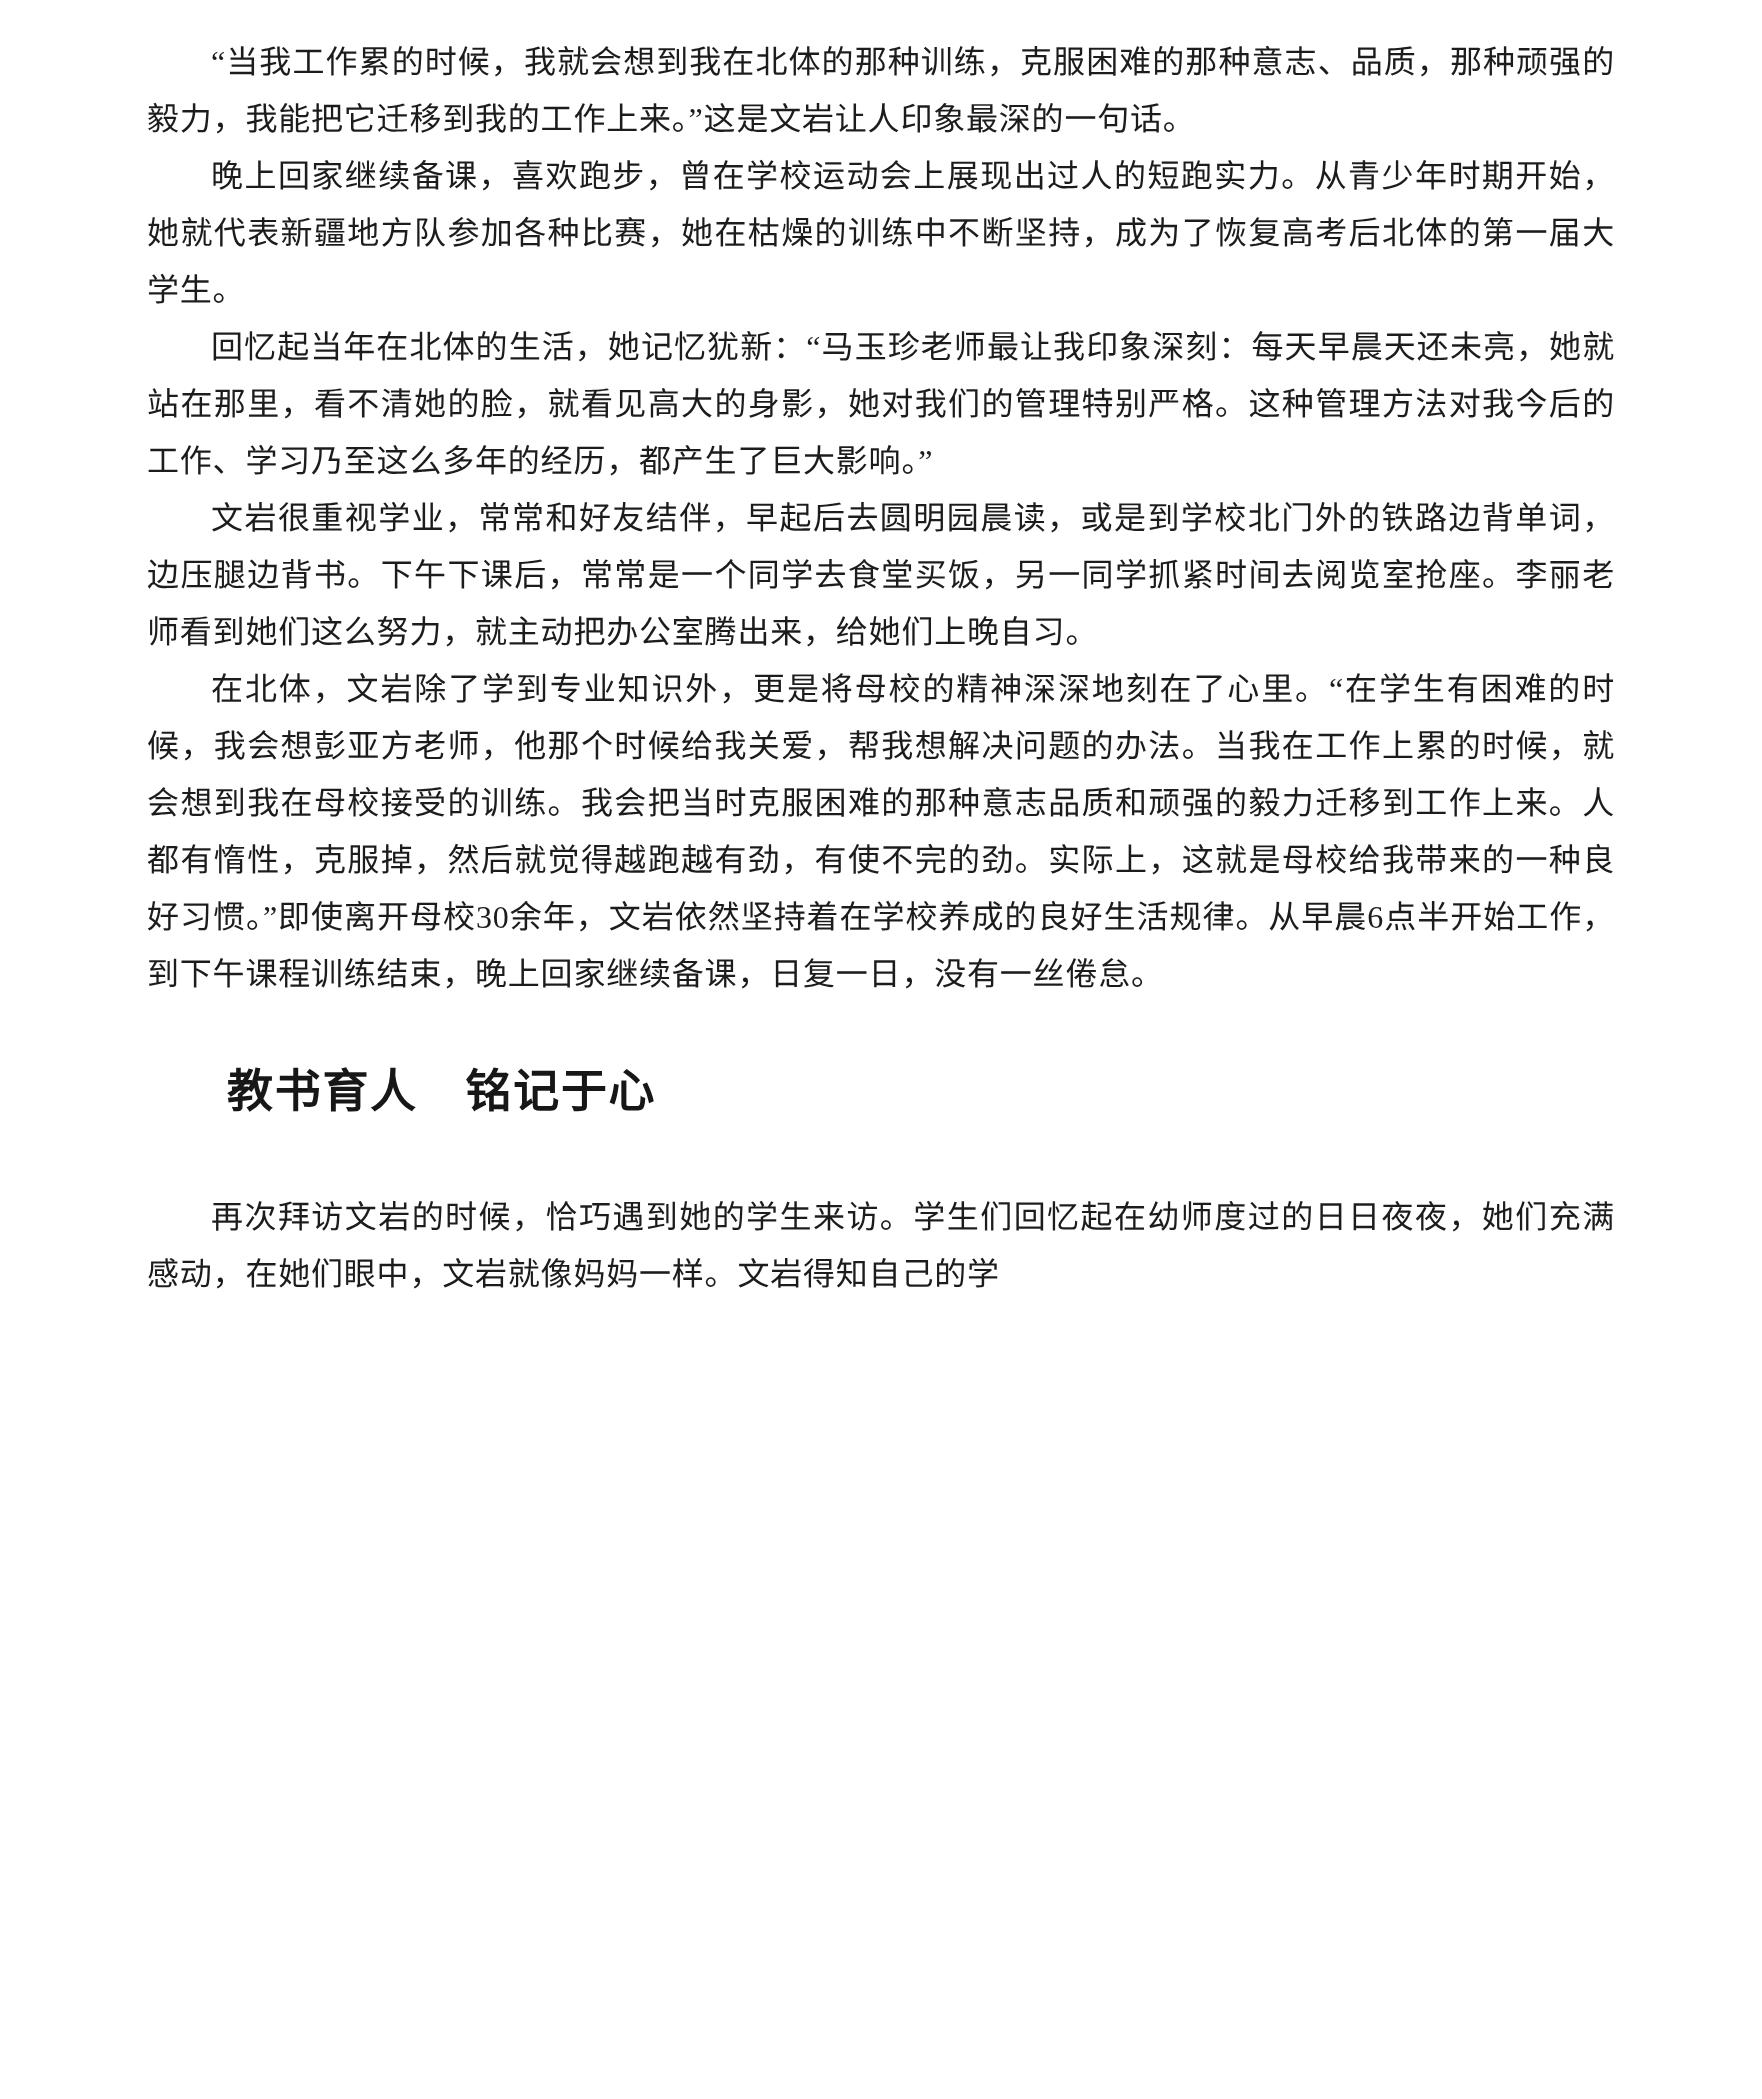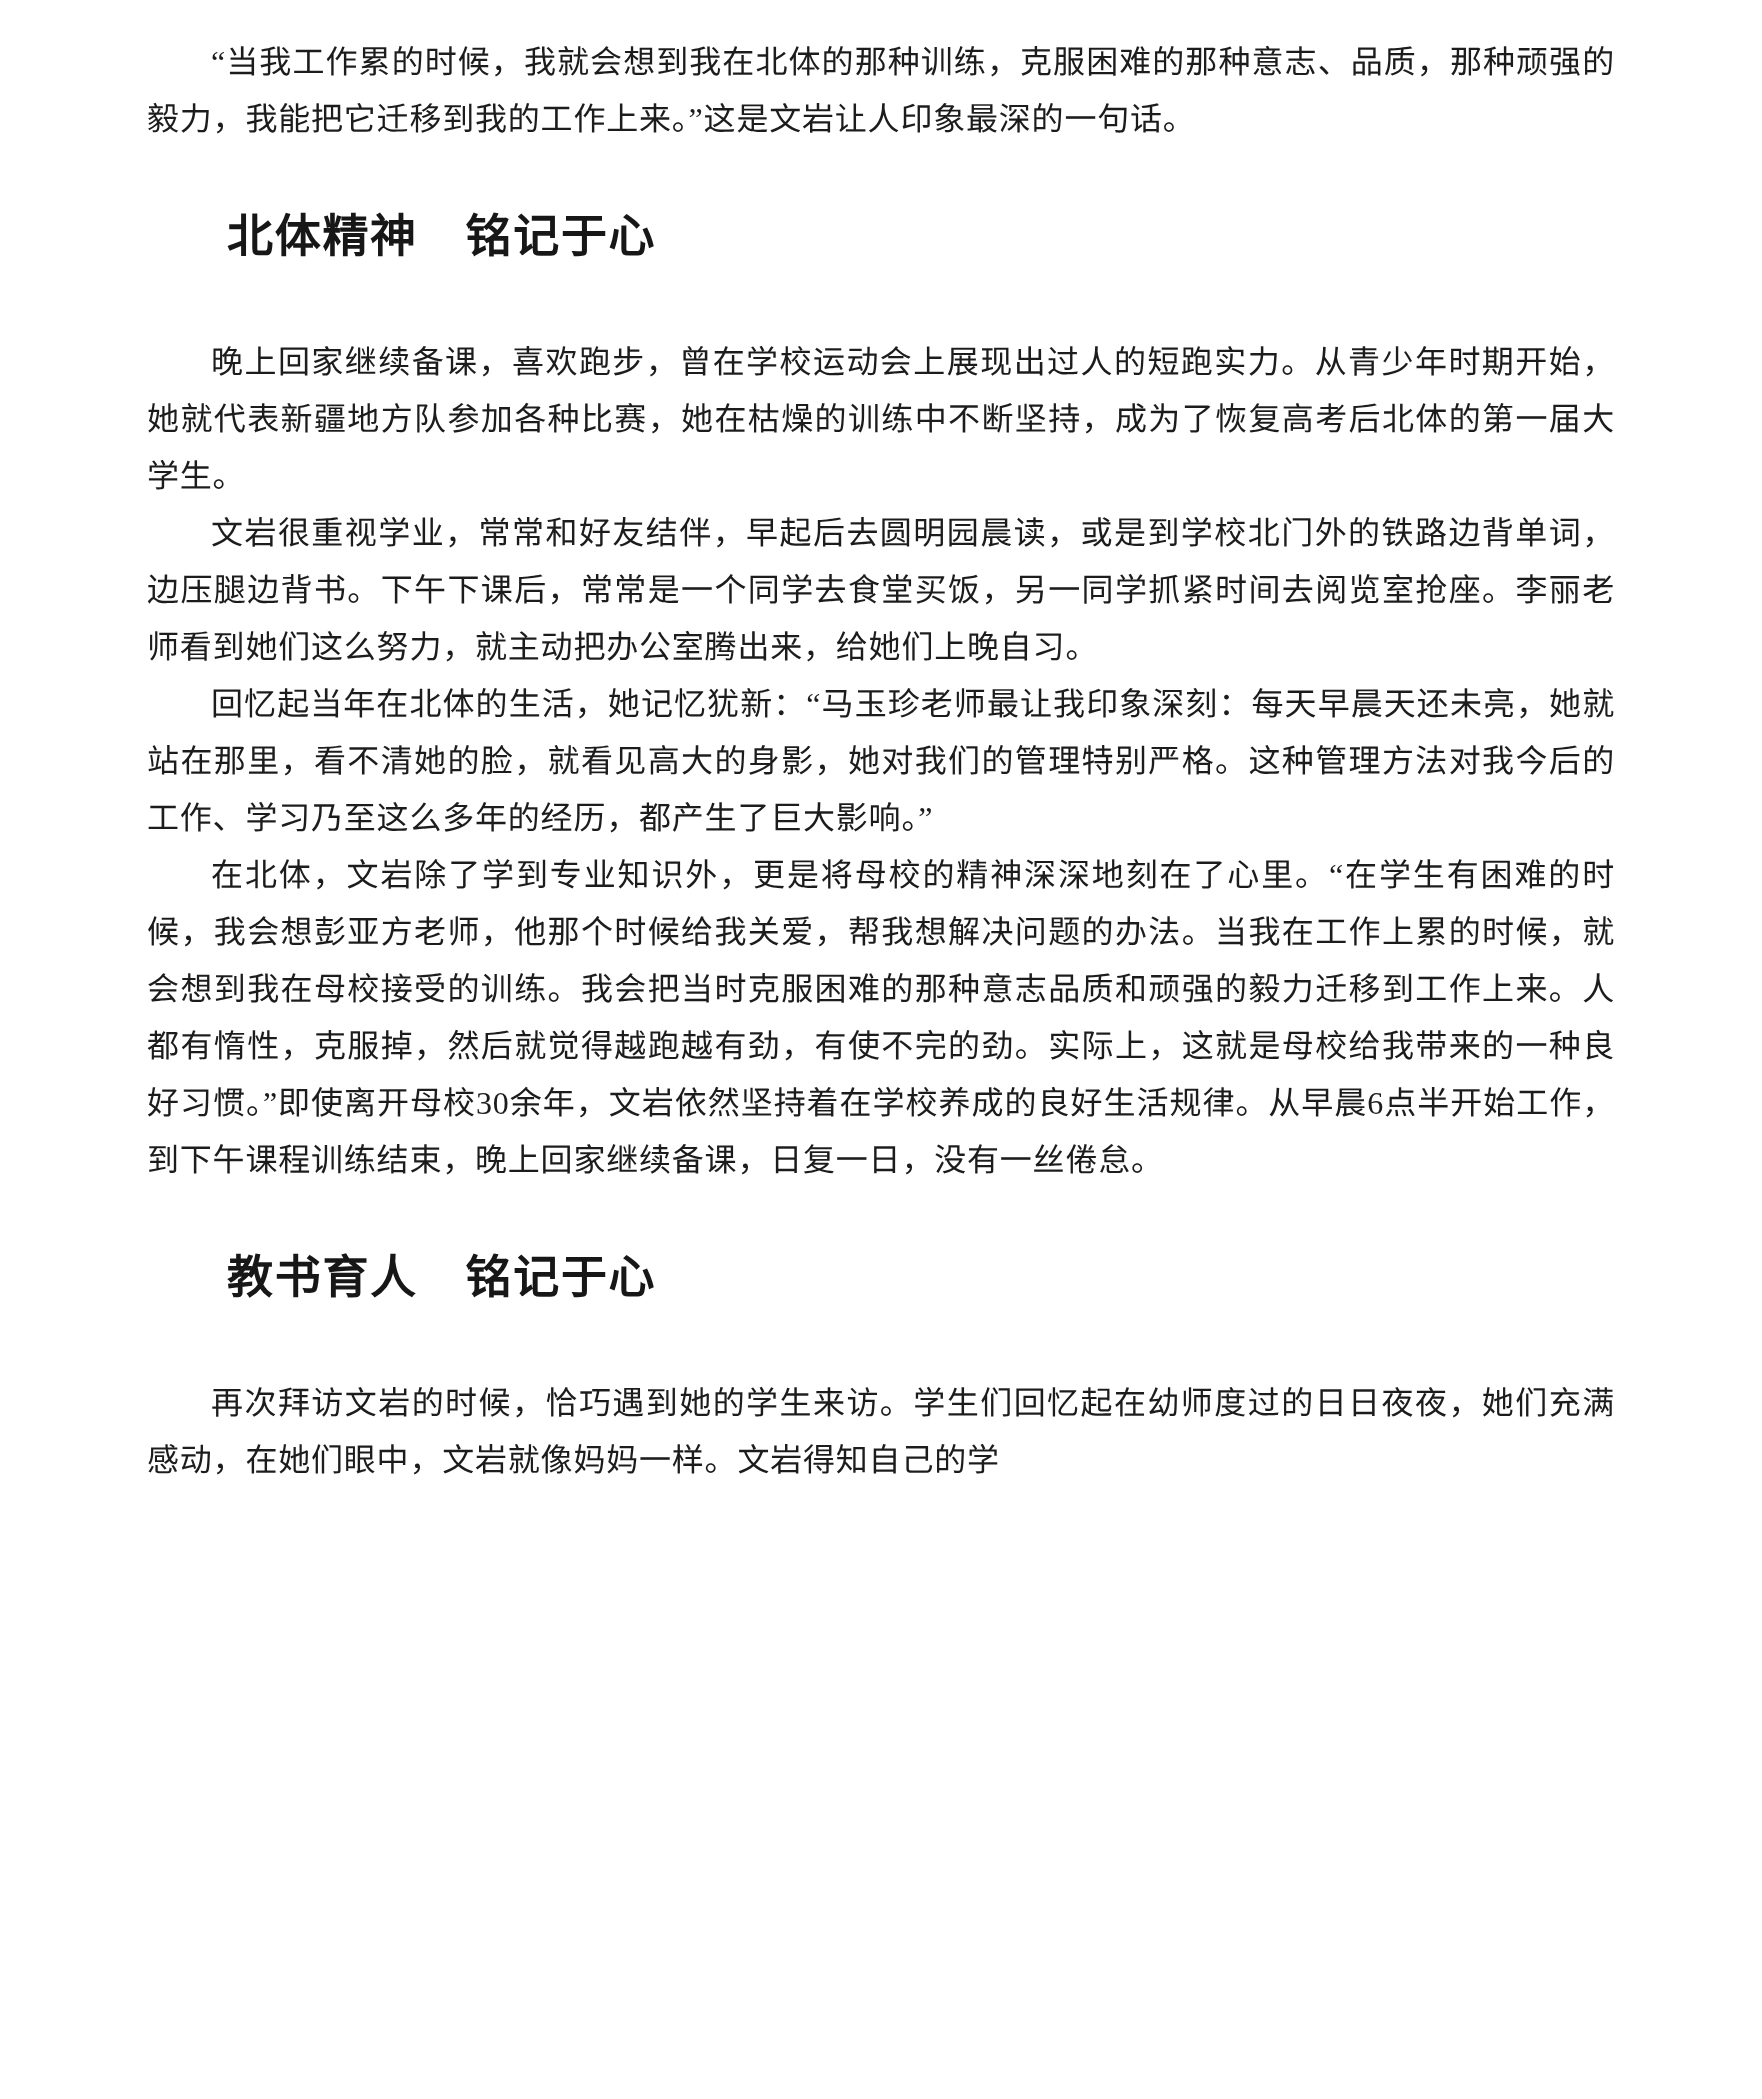--- a/index.html
+++ b/index.html
@@ -40,27 +40,26 @@
     padding-left: 80px;
     text-indent: 0;
   }
 </style>
 </head>
 <body>
 
 <div class="page">
   <p class="body-para">“当我工作累的时候，我就会想到我在北体的那种训练，克服困难的那种意志、品质，那种顽强的毅力，我能把它迁移到我的工作上来。”这是文岩让人印象最深的一句话。</p>
 
-  <h2 class="section-heading">北体精神　铭记于心</h2>
 
   <p class="body-para">晚上回家继续备课，喜欢跑步，曾在学校运动会上展现出过人的短跑实力。从青少年时期开始，她就代表新疆地方队参加各种比赛，她在枯燥的训练中不断坚持，成为了恢复高考后北体的第一届大学生。</p>
 
+  <p class="body-para">回忆起当年在北体的生活，她记忆犹新：“马玉珍老师最让我印象深刻：每天早晨天还未亮，她就站在那里，看不清她的脸，就看见高大的身影，她对我们的管理特别严格。这种管理方法对我今后的工作、学习乃至这么多年的经历，都产生了巨大影响。”</p>
+
   <p class="body-para">文岩很重视学业，常常和好友结伴，早起后去圆明园晨读，或是到学校北门外的铁路边背单词，边压腿边背书。下午下课后，常常是一个同学去食堂买饭，另一同学抓紧时间去阅览室抢座。李丽老师看到她们这么努力，就主动把办公室腾出来，给她们上晚自习。</p>
-
-  <p class="body-para">回忆起当年在北体的生活，她记忆犹新：“马玉珍老师最让我印象深刻：每天早晨天还未亮，她就站在那里，看不清她的脸，就看见高大的身影，她对我们的管理特别严格。这种管理方法对我今后的工作、学习乃至这么多年的经历，都产生了巨大影响。”</p>
 
   <p class="body-para">在北体，文岩除了学到专业知识外，更是将母校的精神深深地刻在了心里。“在学生有困难的时候，我会想彭亚方老师，他那个时候给我关爱，帮我想解决问题的办法。当我在工作上累的时候，就会想到我在母校接受的训练。我会把当时克服困难的那种意志品质和顽强的毅力迁移到工作上来。人都有惰性，克服掉，然后就觉得越跑越有劲，有使不完的劲。实际上，这就是母校给我带来的一种良好习惯。”即使离开母校30余年，文岩依然坚持着在学校养成的良好生活规律。从早晨6点半开始工作，到下午课程训练结束，晚上回家继续备课，日复一日，没有一丝倦怠。</p>
 
   <h2 class="section-heading">教书育人　铭记于心</h2>
 
 
   <p class="body-para">再次拜访文岩的时候，恰巧遇到她的学生来访。学生们回忆起在幼师度过的日日夜夜，她们充满感动，在她们眼中，文岩就像妈妈一样。文岩得知自己的学</p>
 </div>
 
 

